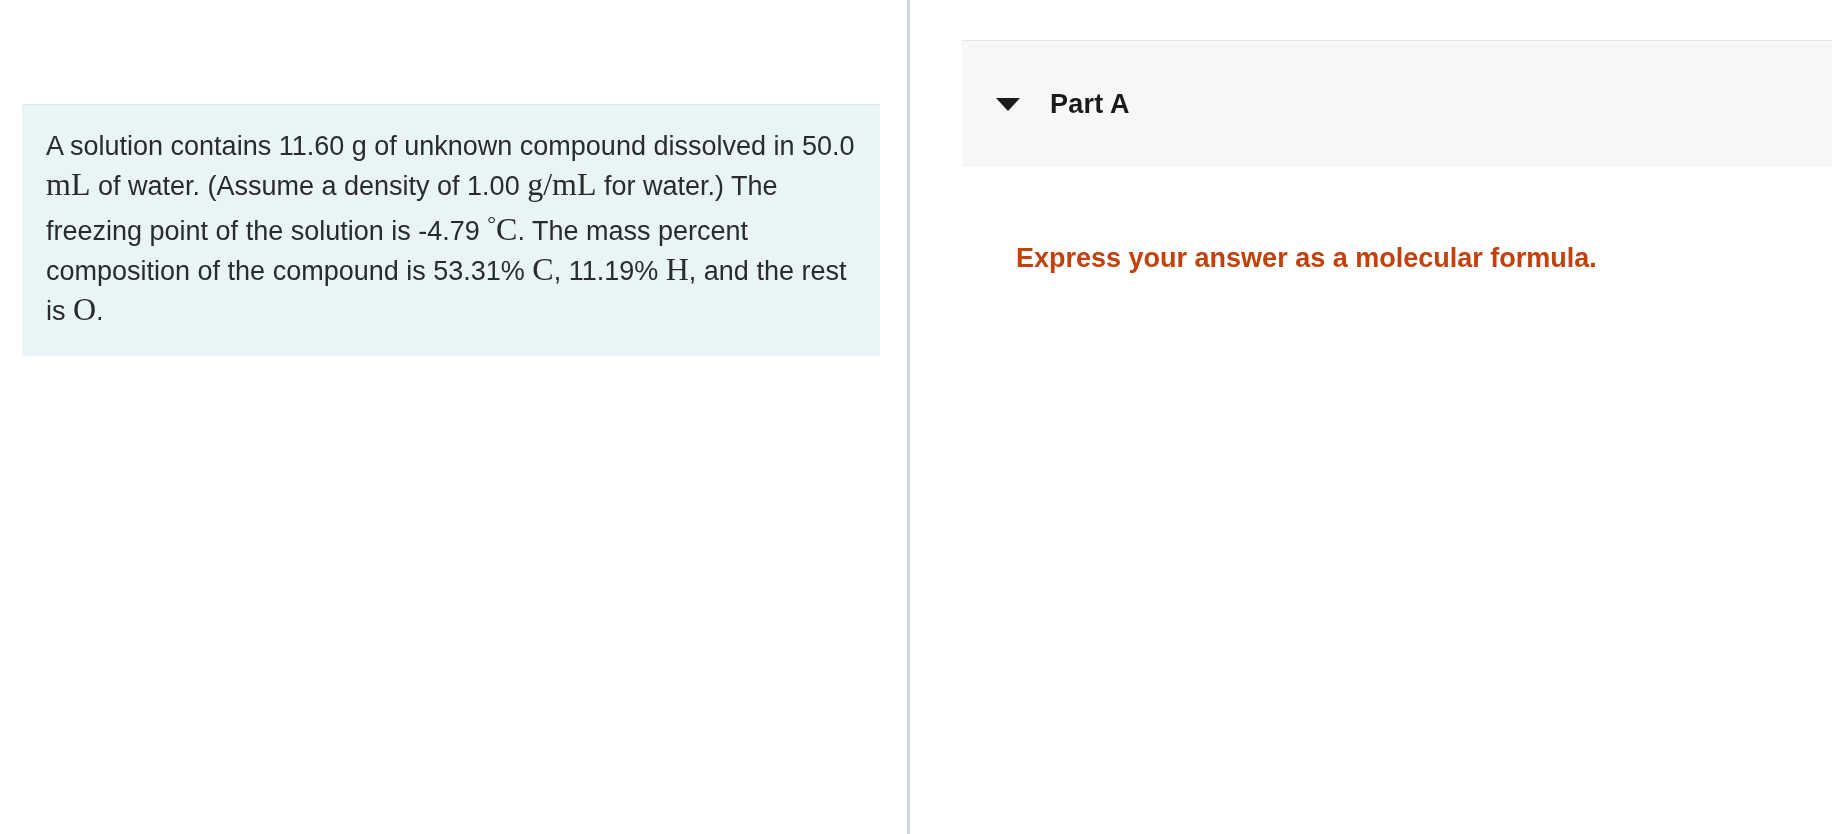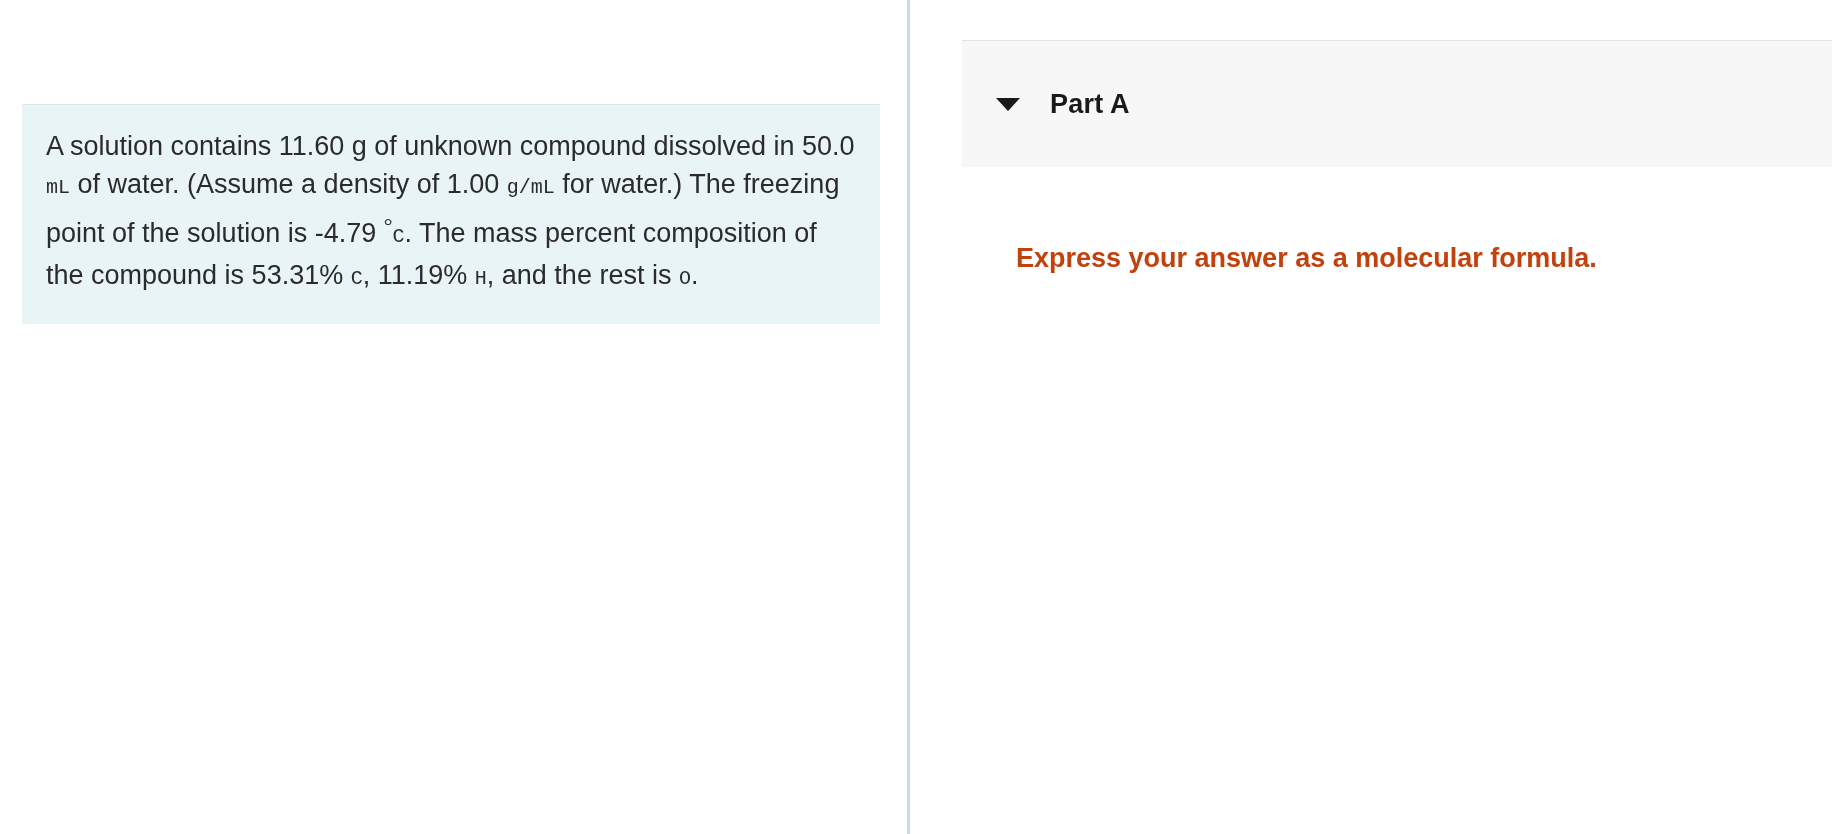--- a/index.html
+++ b/index.html
@@ -21,22 +21,22 @@
     position: absolute; left: 22px; top: 104px; width: 858px;
     background: #e8f4f6;
     border-top: 1px solid #dfe6e8;
     padding: 22px 24px 26px 24px;
   }
   .problem-text {
     font-size: 27px; line-height: 38px; color: #2b2b2b;
     font-family: "Liberation Sans", sans-serif;
   }
   .mth {
-    font-family: Liberation Mono, monospace;
-    font-size: 20px;
+    font-family: Liberation Serif, serif;
+    font-size: 32px;
   }
   .deg { font-family: "Liberation Serif", serif; font-size: 22px; vertical-align: 0.42em; }
 
   .divider {
     position: absolute; left: 907px; top: 0; width: 3px; height: 834px;
     background: #cdd8e6;
   }
 
   
   .right-pane {

